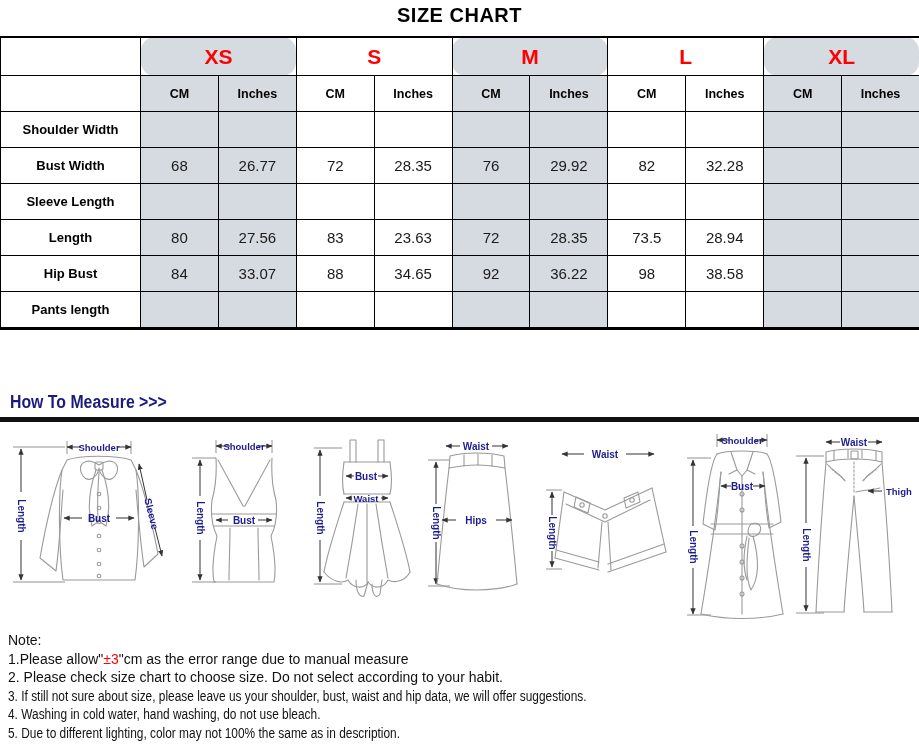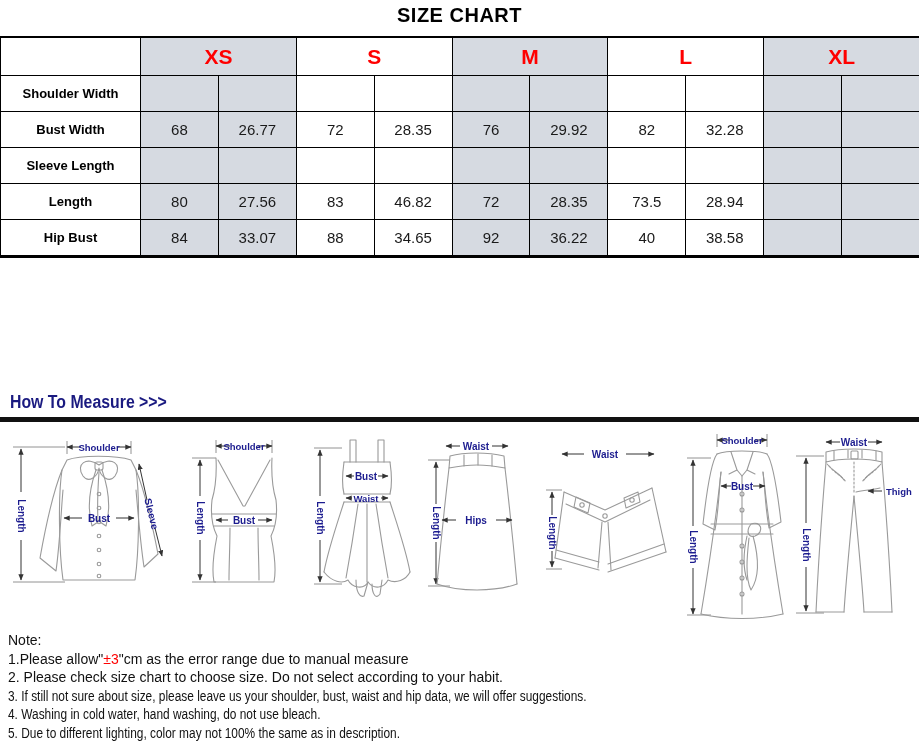--- a/index.html
+++ b/index.html
@@ -4,21 +4,21 @@
 <style>
   html,body{margin:0;padding:0;background:#fff;}
   .page{position:relative;width:919px;height:751px;background:#fff;overflow:hidden;
         font-family:"Liberation Sans",sans-serif;color:#000;}
   .title{position:absolute;top:4px;left:0;width:919px;text-align:center;
          font-size:20px;font-weight:bold;letter-spacing:.5px;}
   
   table.size-chart{position:absolute;top:36px;left:0;width:919px;border-collapse:collapse;
          table-layout:fixed;border:1px solid #000;border-top:2px solid #000;border-bottom:3px solid #000;}
   table.size-chart th,table.size-chart td{border:1px solid #000;text-align:center;vertical-align:middle;padding:0;}
-  th.size{height:37px;font-size:21px;font-weight:bold;color:#f00;}
+  th.size{height:37px;font-size:21px;font-weight:bold;color:#f00;border-radius:14px;}
   th.unit{height:35px;font-size:12.5px;font-weight:bold;color:#000;}
   td.rowlabel{height:35px;font-size:13px;font-weight:bold;background:#fff;}
   td.val{height:35px;font-size:15px;color:#1a1a1a;}
   .sh{background:#d6dae1;}
   th.corner{background:#fff;}
   
   .htm-title{position:absolute;top:392px;left:10px;font-size:18px;font-weight:bold;color:#1a1a80;
              transform:scaleX(0.88);transform-origin:0 50%;white-space:nowrap;}
   .divider-bar{position:absolute;top:417px;left:0;width:919px;height:5px;background:#111;}
   
@@ -51,20 +51,33 @@
     </colgroup>
     <thead>
         <tr>
           <th class="corner"></th>
           <th colspan="2" class="size sh">XS</th>
           <th colspan="2" class="size">S</th>
           <th colspan="2" class="size sh">M</th>
           <th colspan="2" class="size">L</th>
           <th colspan="2" class="size sh">XL</th>
         </tr>
+        <tr>
+          <th class="corner"></th>
+          <th class="unit sh">CM</th>
+          <th class="unit sh">Inches</th>
+          <th class="unit">CM</th>
+          <th class="unit">Inches</th>
+          <th class="unit sh">CM</th>
+          <th class="unit sh">Inches</th>
+          <th class="unit">CM</th>
+          <th class="unit">Inches</th>
+          <th class="unit sh">CM</th>
+          <th class="unit sh">Inches</th>
+        </tr>
       </thead>
     <tbody>
         <tr>
           <td class="rowlabel">Shoulder Width</td>
           <td class="val sh"></td>
           <td class="val sh"></td>
           <td class="val"></td>
           <td class="val"></td>
           <td class="val sh"></td>
           <td class="val sh"></td>
@@ -97,38 +110,51 @@
           <td class="val"></td>
           <td class="val"></td>
           <td class="val sh"></td>
           <td class="val sh"></td>
         </tr>
         <tr>
           <td class="rowlabel">Length</td>
           <td class="val sh">80</td>
           <td class="val sh">27.56</td>
           <td class="val">83</td>
-          <td class="val">46.82</td>
+          <td class="val">23.63</td>
           <td class="val sh">72</td>
           <td class="val sh">28.35</td>
           <td class="val">73.5</td>
           <td class="val">28.94</td>
           <td class="val sh"></td>
           <td class="val sh"></td>
         </tr>
         <tr>
           <td class="rowlabel">Hip Bust</td>
           <td class="val sh">84</td>
           <td class="val sh">33.07</td>
           <td class="val">88</td>
           <td class="val">34.65</td>
           <td class="val sh">92</td>
           <td class="val sh">36.22</td>
-          <td class="val">40</td>
+          <td class="val">98</td>
           <td class="val">38.58</td>
+          <td class="val sh"></td>
+          <td class="val sh"></td>
+        </tr>
+        <tr>
+          <td class="rowlabel">Pants length</td>
+          <td class="val sh"></td>
+          <td class="val sh"></td>
+          <td class="val"></td>
+          <td class="val"></td>
+          <td class="val sh"></td>
+          <td class="val sh"></td>
+          <td class="val"></td>
+          <td class="val"></td>
           <td class="val sh"></td>
           <td class="val sh"></td>
         </tr>
       </tbody>
   </table>
 
   <div class="htm-title">How To Measure &gt;&gt;&gt;</div>
   <div class="divider-bar"></div>
 
   <div class="figures">

